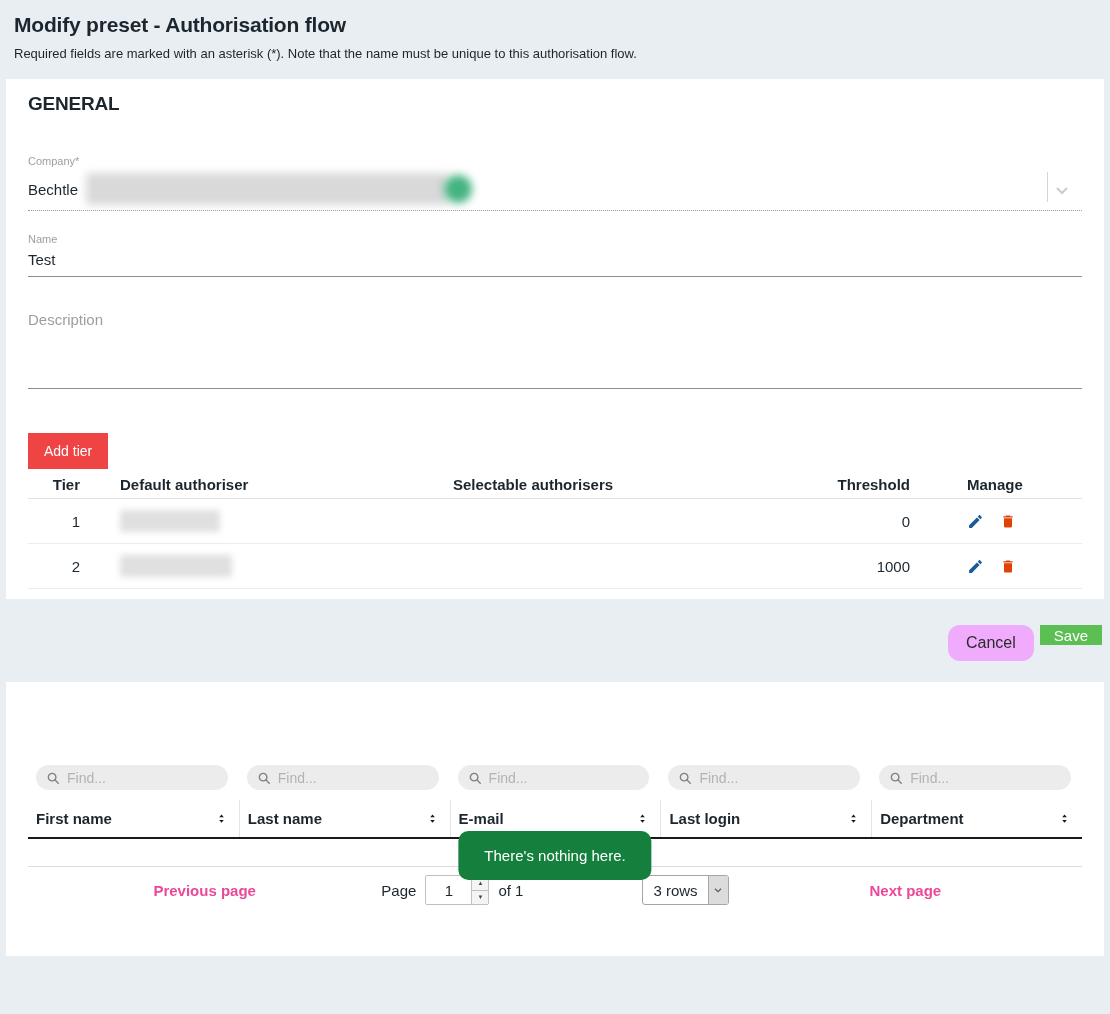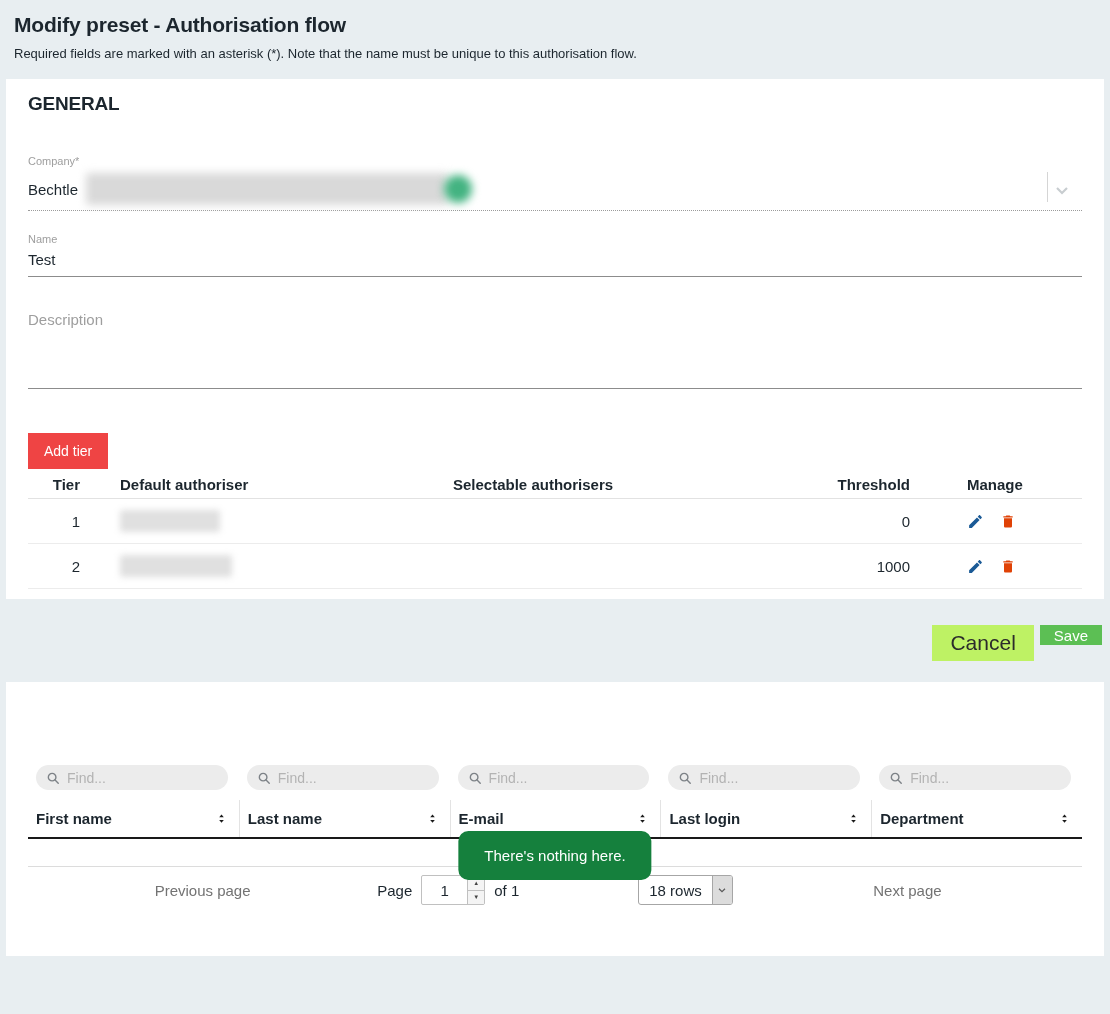--- a/index.html
+++ b/index.html
@@ -49,21 +49,21 @@
   .col-selectable { flex: 1 1 auto; }
   .col-threshold { width: 165px; padding-right: 45px; text-align: right; flex: 0 0 auto; }
   .col-manage { width: 127px; padding-left: 12px; flex: 0 0 auto; display: flex; align-items: center; gap: 16px; }
   .blur-line { display: inline-block; height: 22px; background: #e0e0e0; filter: blur(3px); border-radius: 2px; vertical-align: middle; }
   [data-name="tier-table-body"] .tier-row:nth-child(1) .blur-line { width: 100px; }
   [data-name="tier-table-body"] .tier-row:nth-child(2) .blur-line { width: 112px; }
   .icon-btn { cursor: pointer; line-height: 0; background: none; border: none; padding: 0; }
 
   
   .actions-row { display: flex; justify-content: flex-end; gap: 6px; margin: 26px 8px 0; }
-  .btn-gray { background: #bef264; color: #2b2b2b; height: 36px; padding: 0 18px; font-size: 21px; }
+  .btn-gray { background: #f0abfc; color: #2b2b2b; height: 36px; padding: 0 18px; font-size: 16px; border-radius: 12px; }
   .btn-green { background: #5cbf54; color: #ffffff; height: 20px; padding: 0 14px; font-size: 15px; }
 
   
   .users-card { margin-top: 21px; padding: 16px 22px 43px; }
   .users-header { display: flex; justify-content: space-between; align-items: center; height: 38px; }
   .add-users-btn { height: 37px; font-size: 13px; font-weight: 700; padding: 0 14px; }
 
   .user-table { margin-top: 67px; position: relative; }
   .filter-row, .header-row { display: grid; grid-template-columns: repeat(5, 1fr); }
   .filter-cell { padding: 0 11px 0 8px; }
@@ -72,21 +72,21 @@
   .header-row { margin-top: 10px; border-bottom: 2px solid #191919; }
   .header-cell { display: flex; align-items: center; justify-content: space-between; height: 37px; padding: 0 12px 0 8px; font-size: 15px; font-weight: 700; border-left: 1px solid #e3e3e3; cursor: pointer; }
   .header-cell:first-child { border-left: none; }
   .sort-icon { line-height: 0; }
 
   .empty-body { height: 28px; border-bottom: 1px solid #dcdcdc; position: relative; }
   .tooltip { position: absolute; top: -8px; left: 50%; transform: translateX(-50%); background: #15803d; color: #ffffff; font-size: 15px; padding: 16px 26px; border-radius: 10px; white-space: nowrap; z-index: 5; }
 
   .pagination { display: grid; grid-template-columns: 1fr auto 1fr; align-items: center; height: 46px; font-size: 15px; }
   .pg-side { text-align: center; }
-  .pg-disabled { color: #737373; font-weight: 400; cursor: default; }
+  .pg-disabled { color: #ec4899; font-weight: 700; cursor: default; }
   .pg-center { display: flex; align-items: center; gap: 9px; }
   .page-input { width: 64px; height: 30px; border: 1px solid #c0c0c0; border-radius: 2px; display: flex; align-items: stretch; background: #fff; overflow: hidden; }
   .page-num { flex: 1; display: flex; align-items: center; justify-content: center; }
   .spinner { width: 17px; border-left: 1px solid #c0c0c0; display: flex; flex-direction: column; }
   .sp { flex: 1; display: flex; align-items: center; justify-content: center; font-size: 6px; color: #444; background: #f4f4f4; cursor: pointer; }
   .sp-up { border-bottom: 1px solid #c0c0c0; }
   .rows-select { margin-left: 110px; height: 30px; border: 1px solid #a6a6a6; border-radius: 3px; background: #fff; display: flex; align-items: stretch; overflow: hidden; cursor: pointer; }
   .rows-text { padding: 0 10px; display: flex; align-items: center; font-size: 15px; }
   .select-arrow { width: 20px; background: #dcdcdc; border-left: 1px solid #a6a6a6; display: flex; align-items: center; justify-content: center; line-height: 0; }
 </style>
@@ -316,21 +316,21 @@
         <span data-name="page-label">Page</span>
         <span class="page-input" data-name="page-number-input">
           <span class="page-num" data-name="page-number-value">1</span>
           <span class="spinner" data-name="page-stepper">
             <span class="sp sp-up" data-name="stepper-up-icon">▲</span>
             <span class="sp" data-name="stepper-down-icon">▼</span>
           </span>
         </span>
         <span data-name="page-of-label">of 1</span>
         <span class="rows-select" data-name="rows-per-page-select">
-          <span class="rows-text" data-name="rows-per-page-value">18 rows</span>
+          <span class="rows-text" data-name="rows-per-page-value">3 rows</span>
           <span class="select-arrow" data-name="select-chevron-icon">
             <svg viewBox="0 0 24 24" width="12" height="12" fill="none" stroke="#5a5a5a" stroke-width="2.4">
                 <path d="M6 9.5l6 6 6-6"></path>
               </svg>
           </span>
         </span>
       </div>
       <div class="pg-side">
         <span class="pg-disabled" data-name="next-page-button">Next page</span>
       </div>

